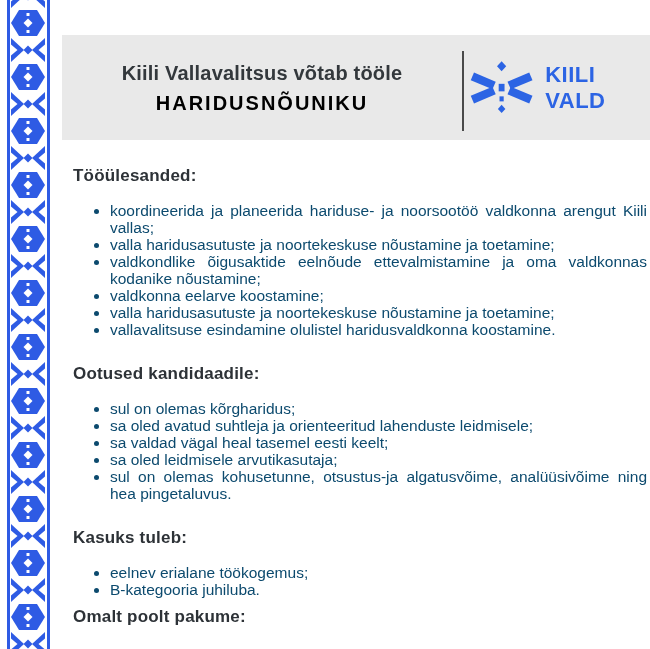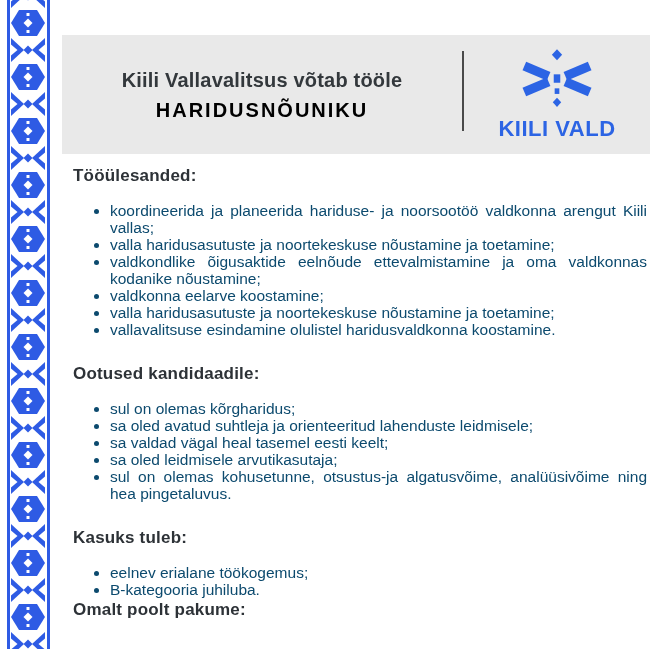--- a/index.html
+++ b/index.html
@@ -18,21 +18,21 @@
   
   .border-strip {
     position: absolute;
     left: 0; top: 0;
     width: 55px; height: 649px;
   }
   
   .header-box {
     position: absolute;
     left: 62px; right: 0; top: 35px;
-    height: 119px;
+    height: 105px;
     background: #e9e9e9;
     display: flex;
     align-items: stretch;
   }
   .header-left {
     flex: 1;
     display: flex;
     flex-direction: column;
     justify-content: center;
     align-items: center;
@@ -54,21 +54,21 @@
   }
   .header-divider {
     width: 2px;
     background: #4a4a4a;
     height: 80px;
     margin-top: 16px;
   }
   .header-right {
     width: 186px;
     display: flex;
-    flex-direction: column;
+    flex-direction: row;
     justify-content: center;
     align-items: center;
     gap: 6px;
   }
   .logo-icon { width: 84px; height: 62px; }
   .logo-text {
     font-size: 22px;
     font-weight: bold;
     color: #2c64e4;
     letter-spacing: 0.5px;
@@ -78,21 +78,21 @@
     position: absolute;
     left: 73px; right: 3px; top: 140px;
   }
   .section-heading {
     margin: 26px 0 0 0;
     font-size: 17px;
     font-weight: bold;
     color: #2d3237;
     letter-spacing: 0.2px;
   }
-  .section-heading.tight { margin-top: 2px; }
+  .section-heading.tight { margin-top: 9px; }
   .bullet-list {
     margin: 16px 0 0 0;
     padding: 0 0 0 37px;
     list-style: disc outside;
   }
   .bullet-list li {
     font-size: 15.5px;
     line-height: 17px;
     color: #0c4a6e;
     text-align: justify;

